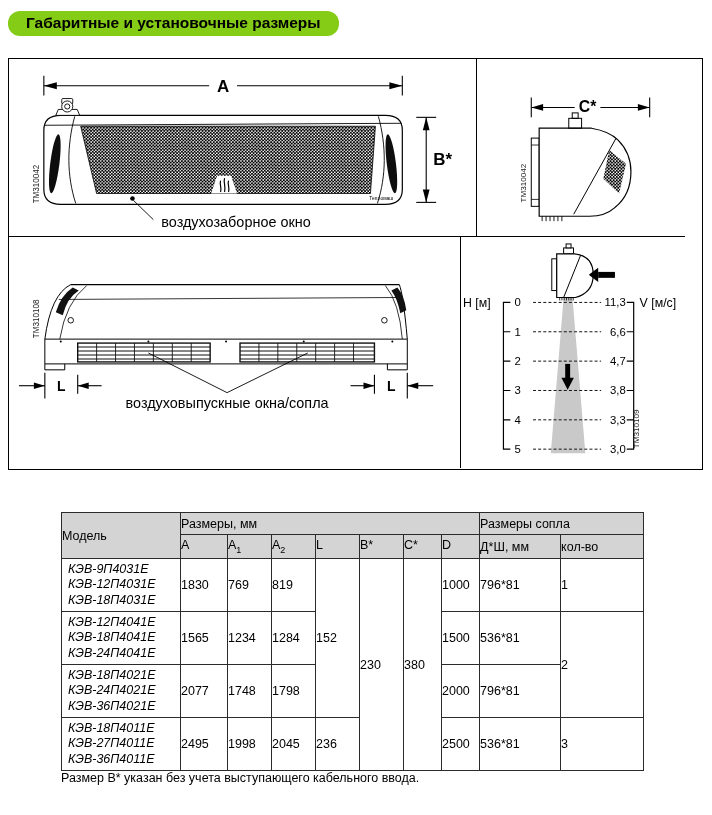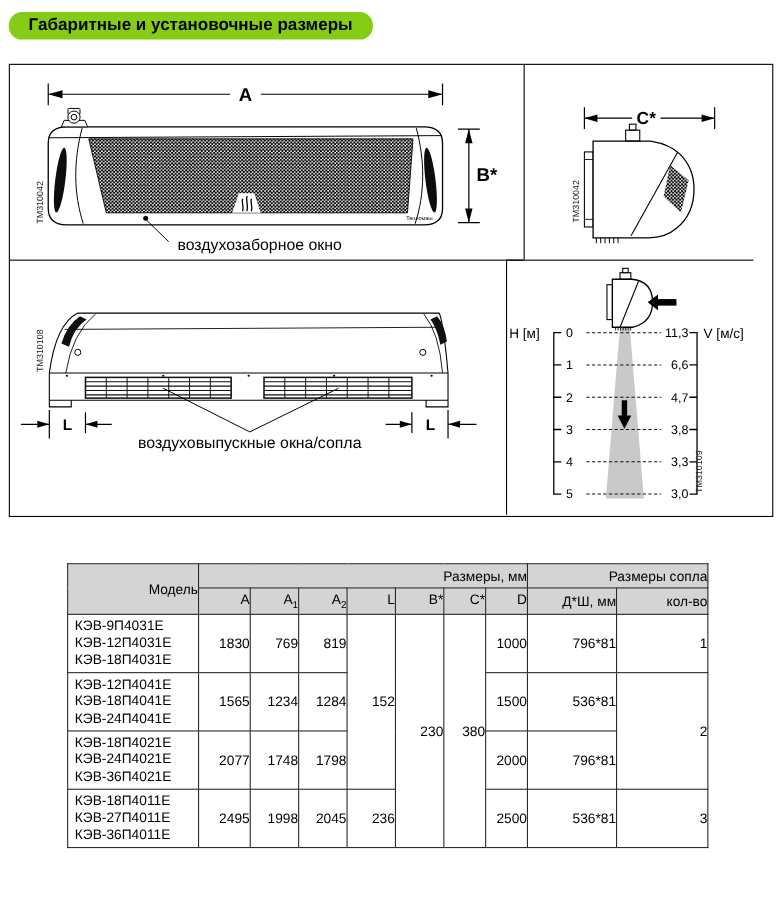--- a/index.html
+++ b/index.html
@@ -16,29 +16,29 @@
   .panel{position:absolute;box-sizing:border-box;}
   .panel-front  {left:0;top:0;width:467px;height:177px;}
   .panel-side   {left:467px;top:0;width:225px;height:177px;border-left:1.4px solid #000;}
   .panel-bottom {left:0;top:177px;width:467px;height:232px;border-top:1.4px solid #000;}
   .panel-airflow{left:451px;top:177px;width:225px;height:232px;
                  border-left:1.4px solid #000;border-top:1.4px solid #000;}
   .panel svg{display:block;width:100%;height:100%;}
 
   .dims-table{position:absolute;left:61px;top:512px;border-collapse:collapse;
               table-layout:fixed;width:582px;font-size:12.5px;}
-  .dims-table th,.dims-table td{border:1px solid #2b2b2b;padding:0;text-align:right;
+  .dims-table th,.dims-table td{border:1px solid #2b2b2b;padding:0;text-align:left;
               vertical-align:middle;}
   .dims-table{border:1.6px solid #111;}
   .dims-table thead th{background:#d4d4d4;font-weight:normal;}
   .dims-table thead tr.h1 th{height:21px;}
   .dims-table thead tr.h2 th{height:23px;}
   .dims-table tbody td{height:52px;border-top:1.6px solid #111;}
   .dims-table td.model{text-align:left;padding-left:6px;}
-  .model-line{line-height:15.5px;white-space:nowrap;}
+  .model-line{line-height:15.5px;white-space:nowrap;font-style:italic;}
   .dims-table sub{font-size:9px;}
 
   .footnotes{position:absolute;left:61px;top:770px;font-size:12.5px;line-height:17px;}
 </style>
 </head>
 <body>
 
 <div class="page">
 
   <div class="title-pill">Габаритные и установочные размеры</div>
@@ -361,15 +361,16 @@
         <td>2045</td>
         <td>236</td>
         <td>2500</td>
         <td>536*81</td>
         <td>3</td>
       </tr>
     </tbody>
   </table>
 
   <div class="footnotes">
+    <div>Размер B* указан без учета выступающего кабельного ввода.</div>
   </div>
 
 </div>
 
 </body></html>

